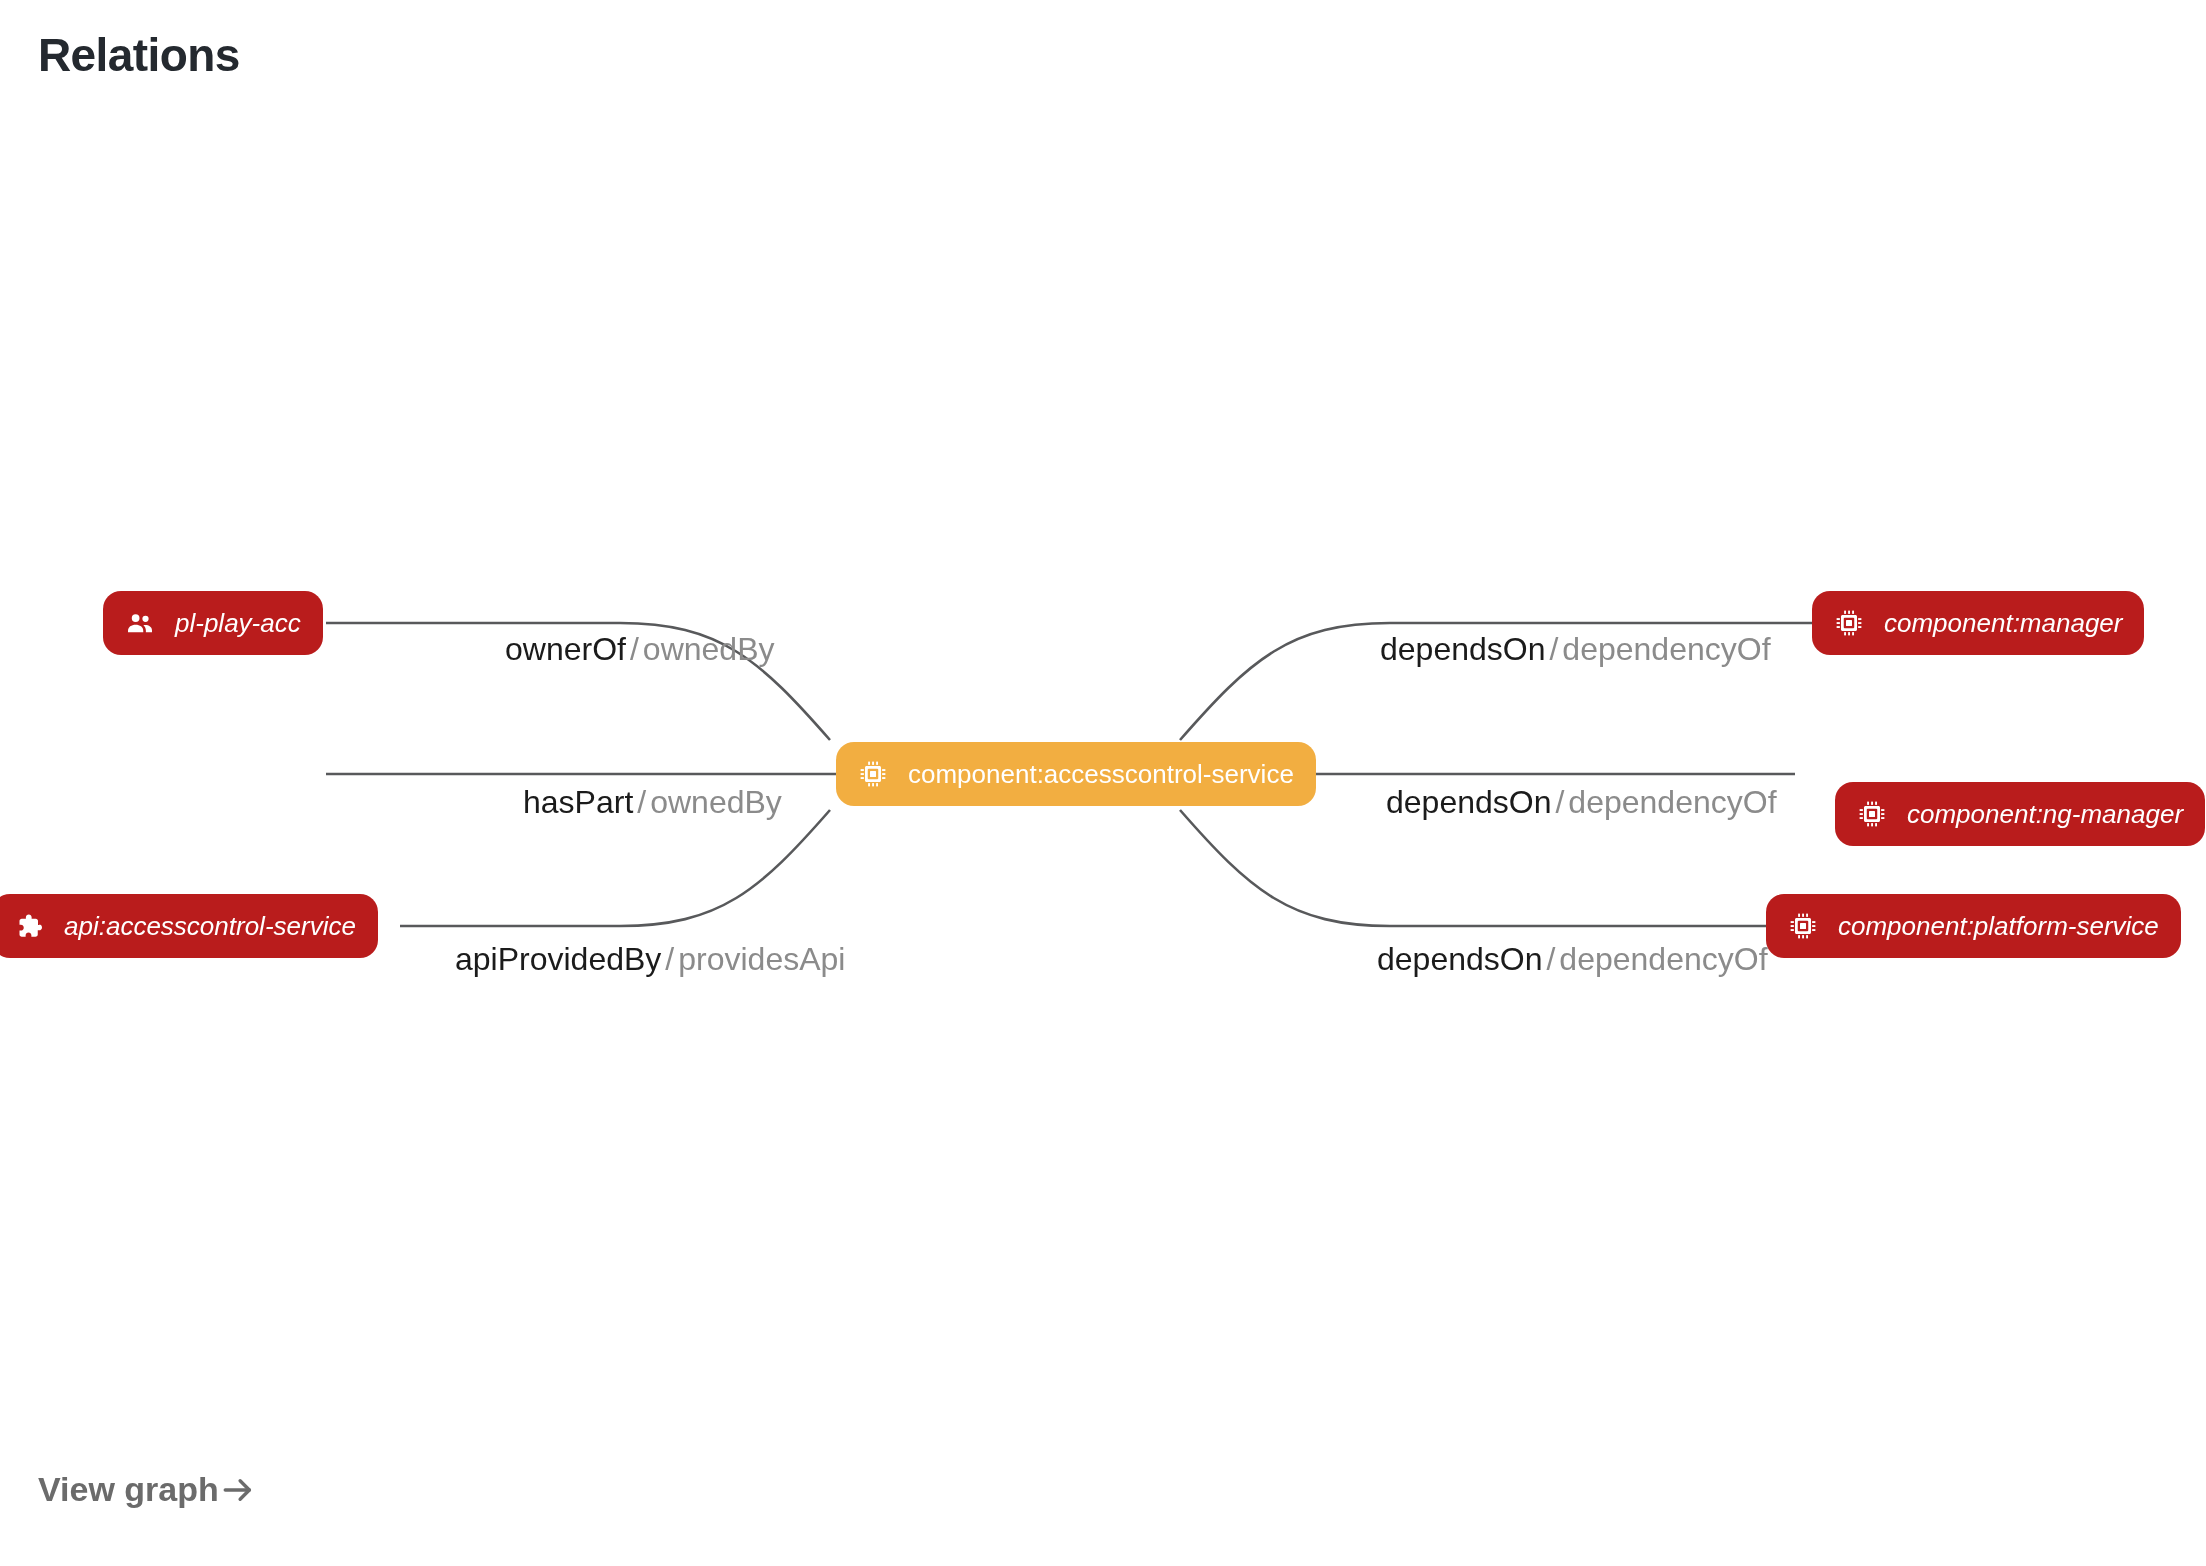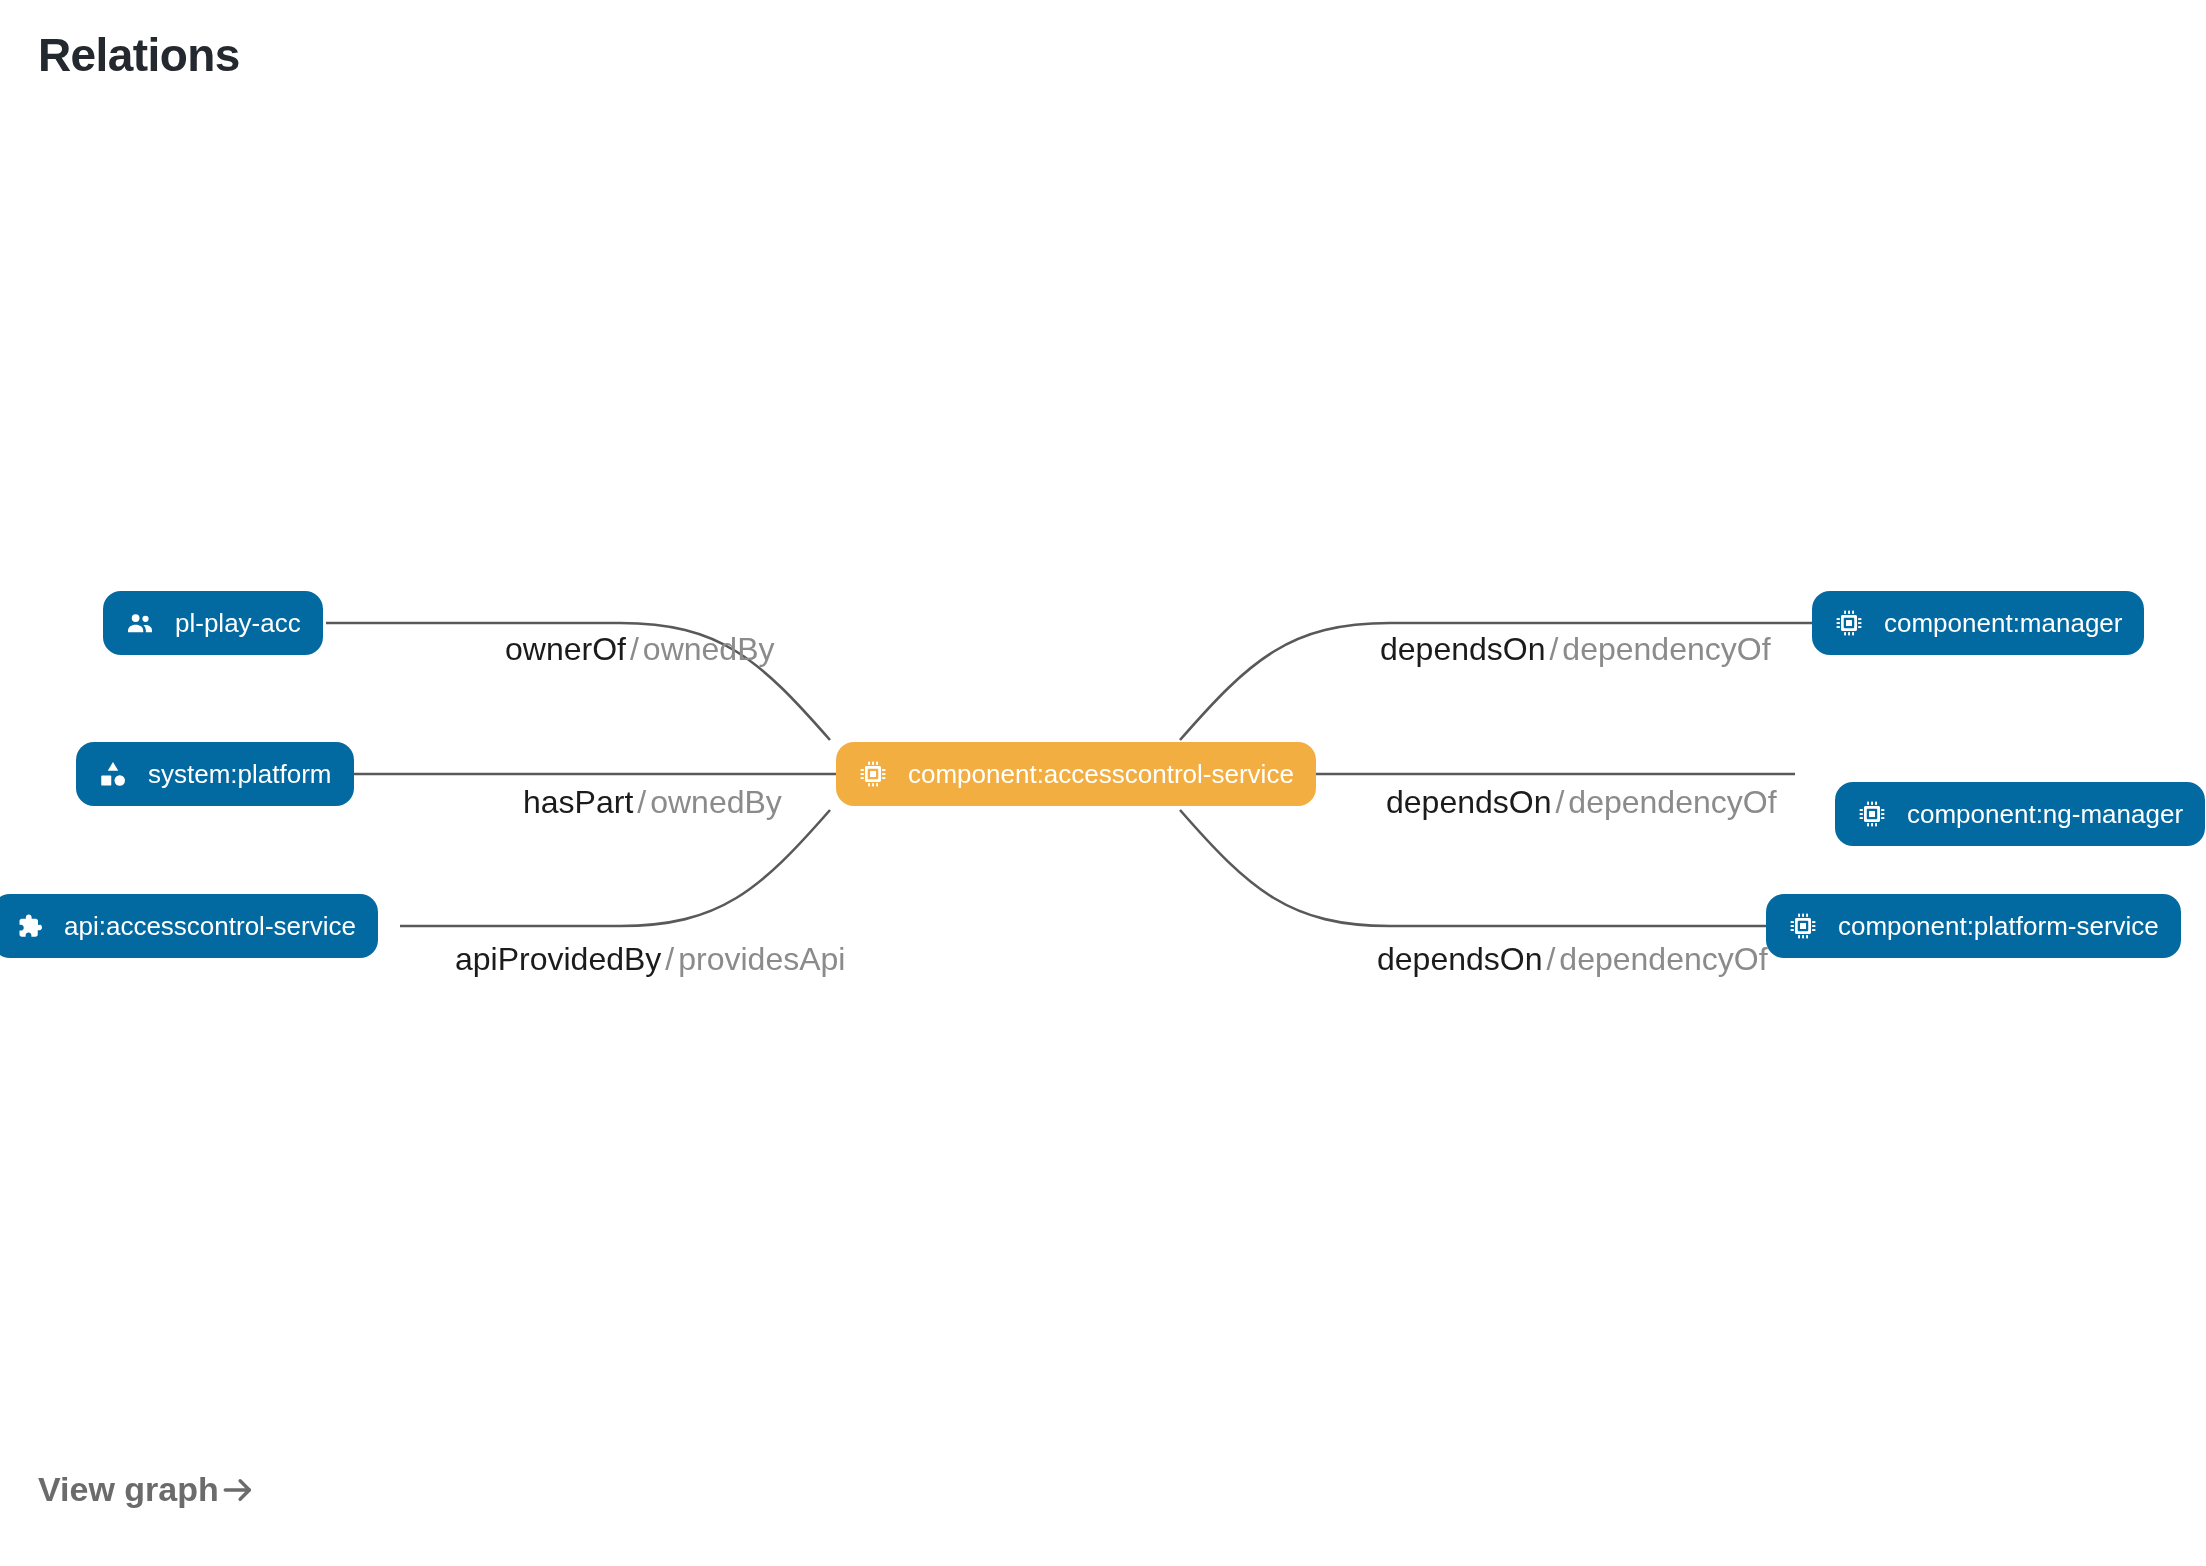--- a/index.html
+++ b/index.html
@@ -53,21 +53,21 @@
   .node {
     position: absolute;
     display: flex;
     align-items: center;
     height: 64px;
     border-radius: 18px;
     padding: 0 22px;
     white-space: nowrap;
     user-select: none;
   }
-  .node.blue   { background: #0369a1; }
+  .node.blue   { background: #b91c1c; font-style: italic; }
   .node.orange { background: #f2ae41; }
 
   .node .node-icon {
     display: flex;
     align-items: center;
     justify-content: center;
     width: 30px;
     height: 30px;
     flex: 0 0 30px;
     margin-right: 20px;
@@ -156,30 +156,20 @@
         <svg width="30" height="30" viewBox="0 0 24 24" fill="#ffffff" aria-hidden="true">
           <circle cx="8.5" cy="8" r="3.1"></circle>
           <circle cx="16.4" cy="8.6" r="2.5"></circle>
           <path d="M2.4 18.2c0-3.1 2.7-4.9 6.1-4.9s6.1 1.8 6.1 4.9v1.1H2.4z"></path>
           <path d="M16.2 13.6c2.9 0 5.4 1.5 5.4 4.3v1.4h-4.9v-1.1c0-1.9-.8-3.4-2-4.4.5-.1 1-.2 1.5-.2z"></path>
         </svg>
       </span>
       <span class="node-label">pl-play-acc</span>
     </div>
 
-    <div class="node blue" id="node-system-platform">
-      <span class="node-icon">
-        <svg width="30" height="30" viewBox="0 0 24 24" fill="#ffffff" aria-hidden="true">
-          <path d="M12 2.4 16.2 9.4 7.8 9.4z"></path>
-          <rect x="2.6" y="13.2" width="8" height="8" rx="0.7"></rect>
-          <circle cx="17.4" cy="17.2" r="4.2"></circle>
-        </svg>
-      </span>
-      <span class="node-label">system:platform</span>
-    </div>
 
     <div class="node blue" id="node-api-accesscontrol">
       <span class="node-icon">
         <svg width="30" height="30" viewBox="0 0 24 24" fill="#ffffff" aria-hidden="true">
           <path d="M20.3 11.2h-1.1V7.9c0-1-.8-1.8-1.8-1.8h-3.3V5c0-1.3-1-2.3-2.3-2.3S9.5 3.7 9.5 5v1.1H6.2c-1 0-1.8.8-1.8 1.8v3.1h1.1c1.3 0 2.3 1 2.3 2.3s-1 2.3-2.3 2.3H4.4v3.1c0 1 .8 1.8 1.8 1.8h3.1v-1.1c0-1.3 1-2.3 2.3-2.3s2.3 1 2.3 2.3v1.1h3.3c1 0 1.8-.8 1.8-1.8v-3.3h1.1c1.3 0 2.3-1 2.3-2.3s-1-2.3-2.1-2.3z"></path>
         </svg>
       </span>
       <span class="node-label">api:accesscontrol-service</span>
     </div>
 

